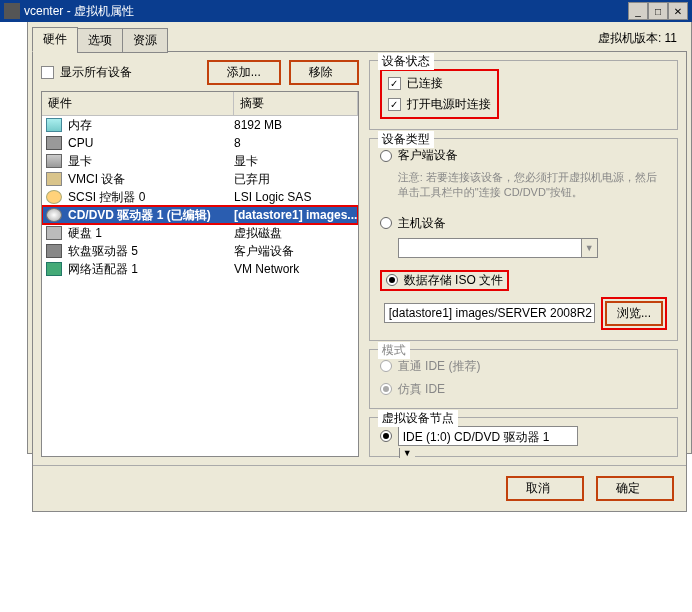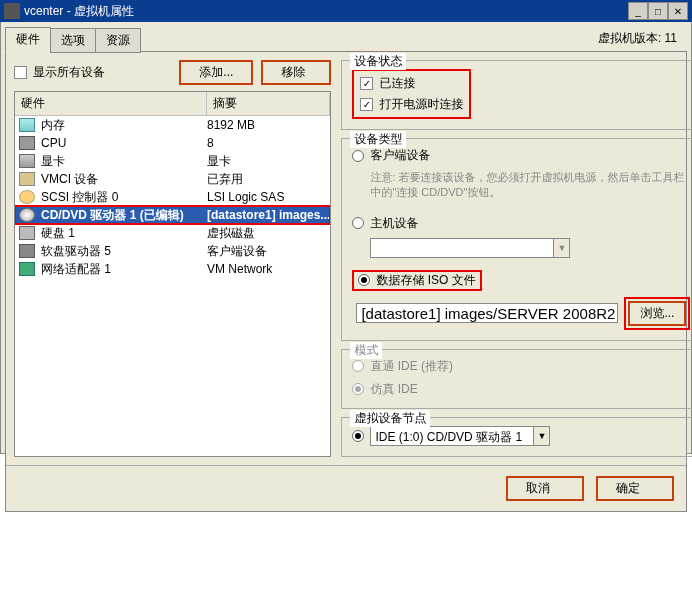--- a/index.html
+++ b/index.html
@@ -33,20 +33,21 @@
       font-size: 10px; font-family: Arial;
       color: #000;
     }
     .client-area {
       background: #ece9d8;
       height: 432px;
       border: 1px solid #888;
       border-top: none;
       display: flex;
       flex-direction: column;
+      margin-left: 27px;
     }
     .tabs-row {
       display: flex; align-items: center; justify-content: space-between;
       padding: 4px 8px 0 4px;
     }
     .tabs { display: flex; }
     .tab {
       padding: 3px 10px;
       background: #ece9d8;
       border: 1px solid #888;
@@ -152,21 +153,21 @@
     }
     .radio {
       width: 12px; height: 12px; border: 1px solid #666; border-radius: 50%;
       background: #fff; display: inline-flex; align-items:center; justify-content:center;
     }
     .radio .dot { width: 6px; height: 6px; border-radius:50%; background:#000; }
     .row-line { display: flex; align-items: center; gap: 6px; margin-bottom: 6px; }
     .note { color: #888; font-size: 11px; margin-left: 18px; line-height: 1.4; }
     .text-input {
       background: #fff; border: 1px solid #888; height: 20px;
-      padding: 0 4px; font-size: 15px;
+      padding: 0 4px; font-size: 12px;
       display: flex; align-items: center;
       overflow: hidden; white-space: nowrap;
     }
     .dropdown {
       display: flex; height: 20px; background:#fff; border:1px solid #888;
     }
     .dropdown .dd-text { flex:1; padding: 2px 4px; }
     .dropdown .dd-btn {
       width: 16px; background: #ece9d8; border-left:1px solid #888;
       display:flex; align-items:center; justify-content:center; font-size:9px;
@@ -360,21 +361,21 @@
             <span>仿真 IDE</span>
           </div>
         </div>
 
         <div class="group">
           <div class="group-title">虚拟设备节点</div>
           <div class="row-line" style="margin-bottom:0;">
             <div class="radio">
                 <div class="dot"></div>
               </div>
-            <div class="dropdown" style="width:180px;">
+            <div class="dropdown" style="width:180px;flex-direction:column;">
               <div class="dd-text">IDE (1:0) CD/DVD 驱动器 1</div>
               <div class="dd-btn">▼</div>
             </div>
           </div>
         </div>
 
       </div>
     </div>
 
     <div class="footer-buttons">

